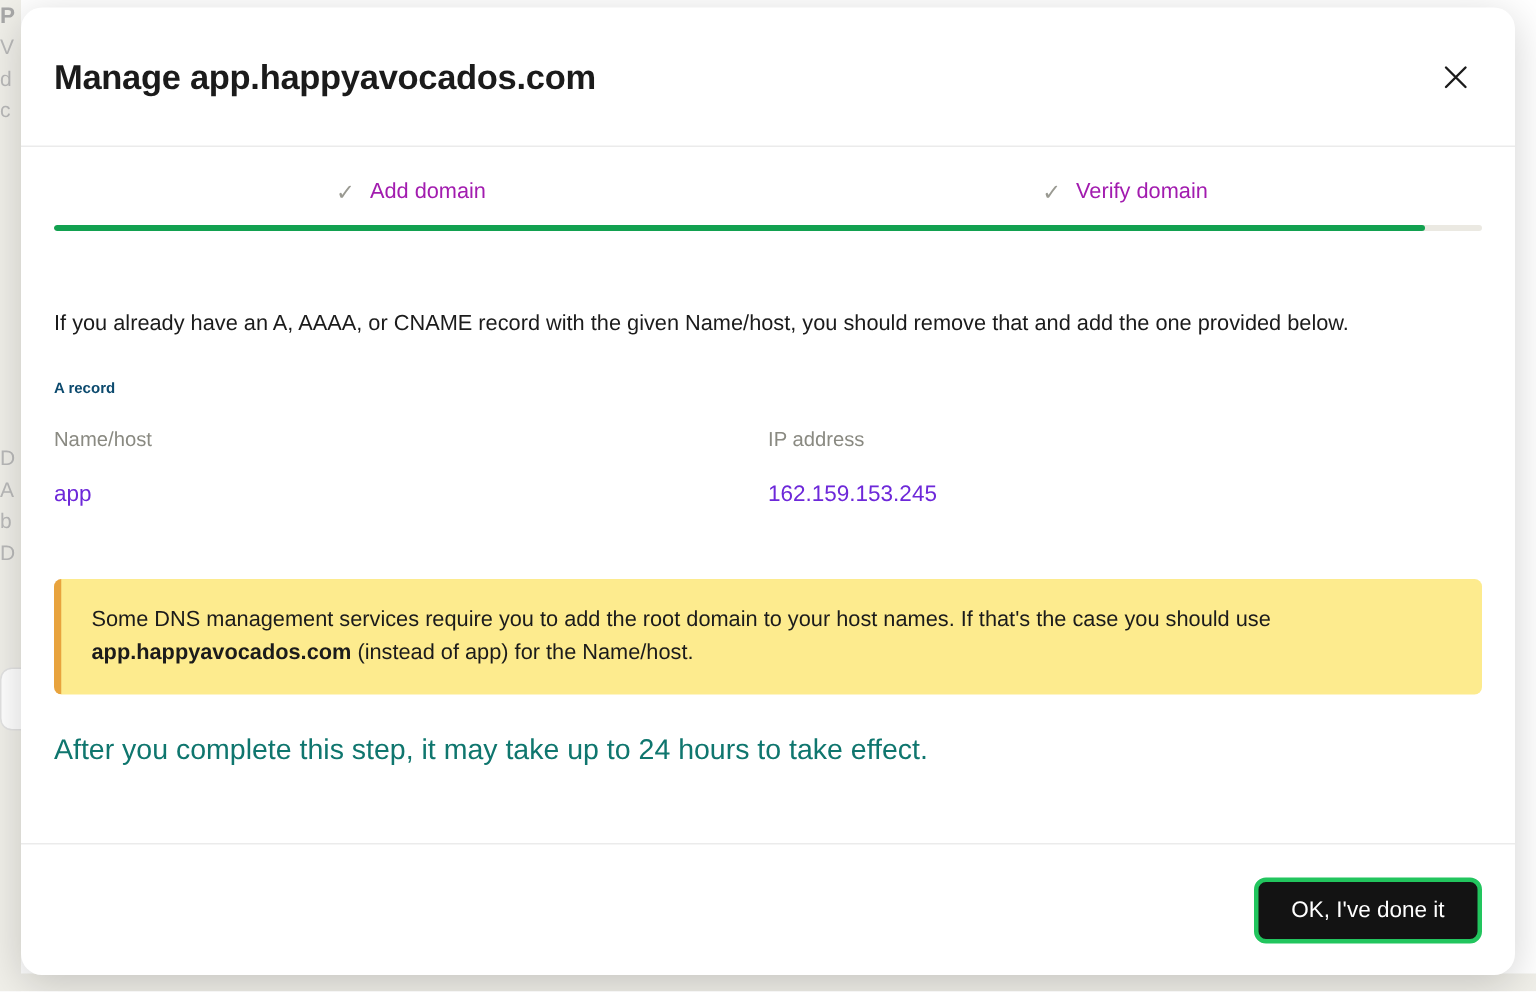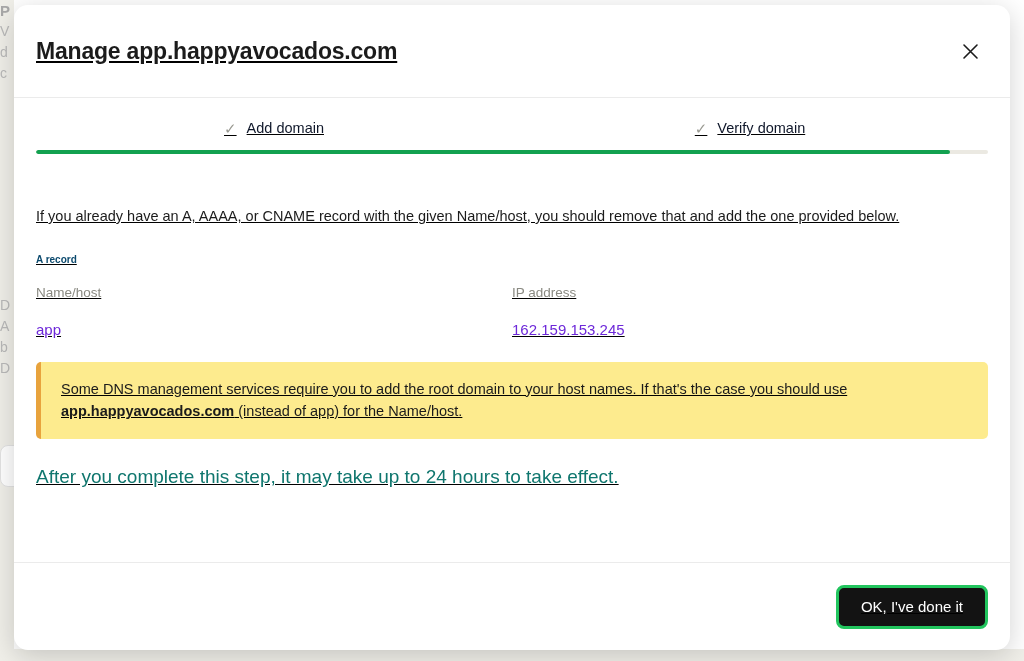--- a/index.html
+++ b/index.html
@@ -70,21 +70,20 @@
     left: 14px;
     top: 5px;
     width: 996px;
     height: 645px;
     background: #ffffff;
     border-radius: 14px;
     box-shadow: 0 6px 28px rgba(0,0,0,0.18);
     display: flex;
     flex-direction: column;
     overflow: hidden;
-    text-decoration: underline;
   }
 
   .modal-header {
     height: 93px;
     min-height: 93px;
     border-bottom: 1px solid #ebebeb;
     display: flex;
     align-items: center;
     padding: 0 26px 0 22px;
     box-sizing: border-box;
@@ -126,21 +125,21 @@
     justify-content: center;
     gap: 10px;
     font-size: 14.5px;
     position: relative;
   }
   .step .check {
     color: #9a9a92;
     font-size: 15px;
     line-height: 1;
   }
-  .step-label { color: #0f172a; }
+  .step-label { color: #a21caf; }
   .step.current .step-label {
     color: #1b1b1b;
     font-weight: bold;
   }
 
   .progress-track {
     margin-top: 14px;
     height: 4px;
     background: #ebe9e2;
     border-radius: 2px;
@@ -165,21 +164,21 @@
 
   .section-title {
     font-size: 10px;
     font-weight: bold;
     margin: 5px 0 16px 0;
     color: #0c4a6e;
   }
 
   .record-grid {
     display: flex;
-    margin-bottom: 20px;
+    margin-bottom: 44px;
     align-items: center;
   }
   .record-col { width: 484px; }
   .record-head {
     font-size: 13.5px;
     color: #8a8a82;
     margin-bottom: 16px;
   }
   .record-val {
     font-size: 15px;

